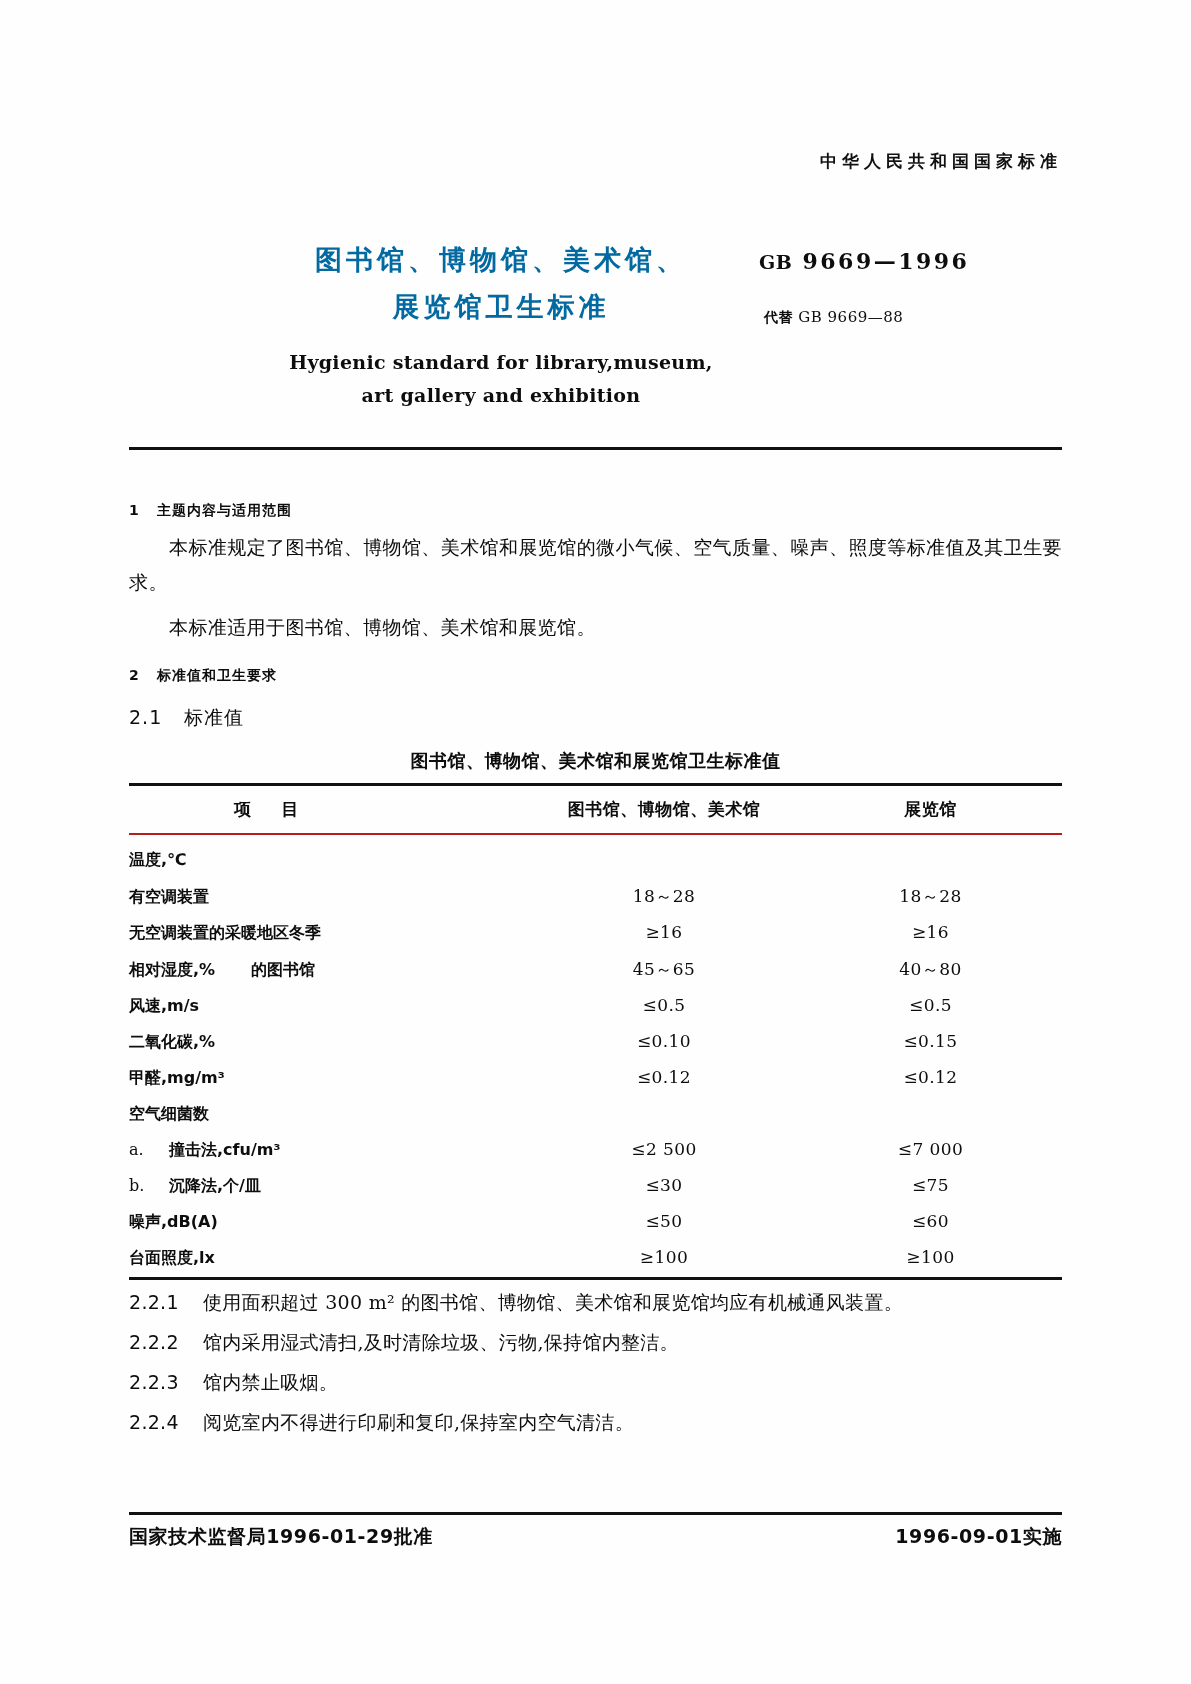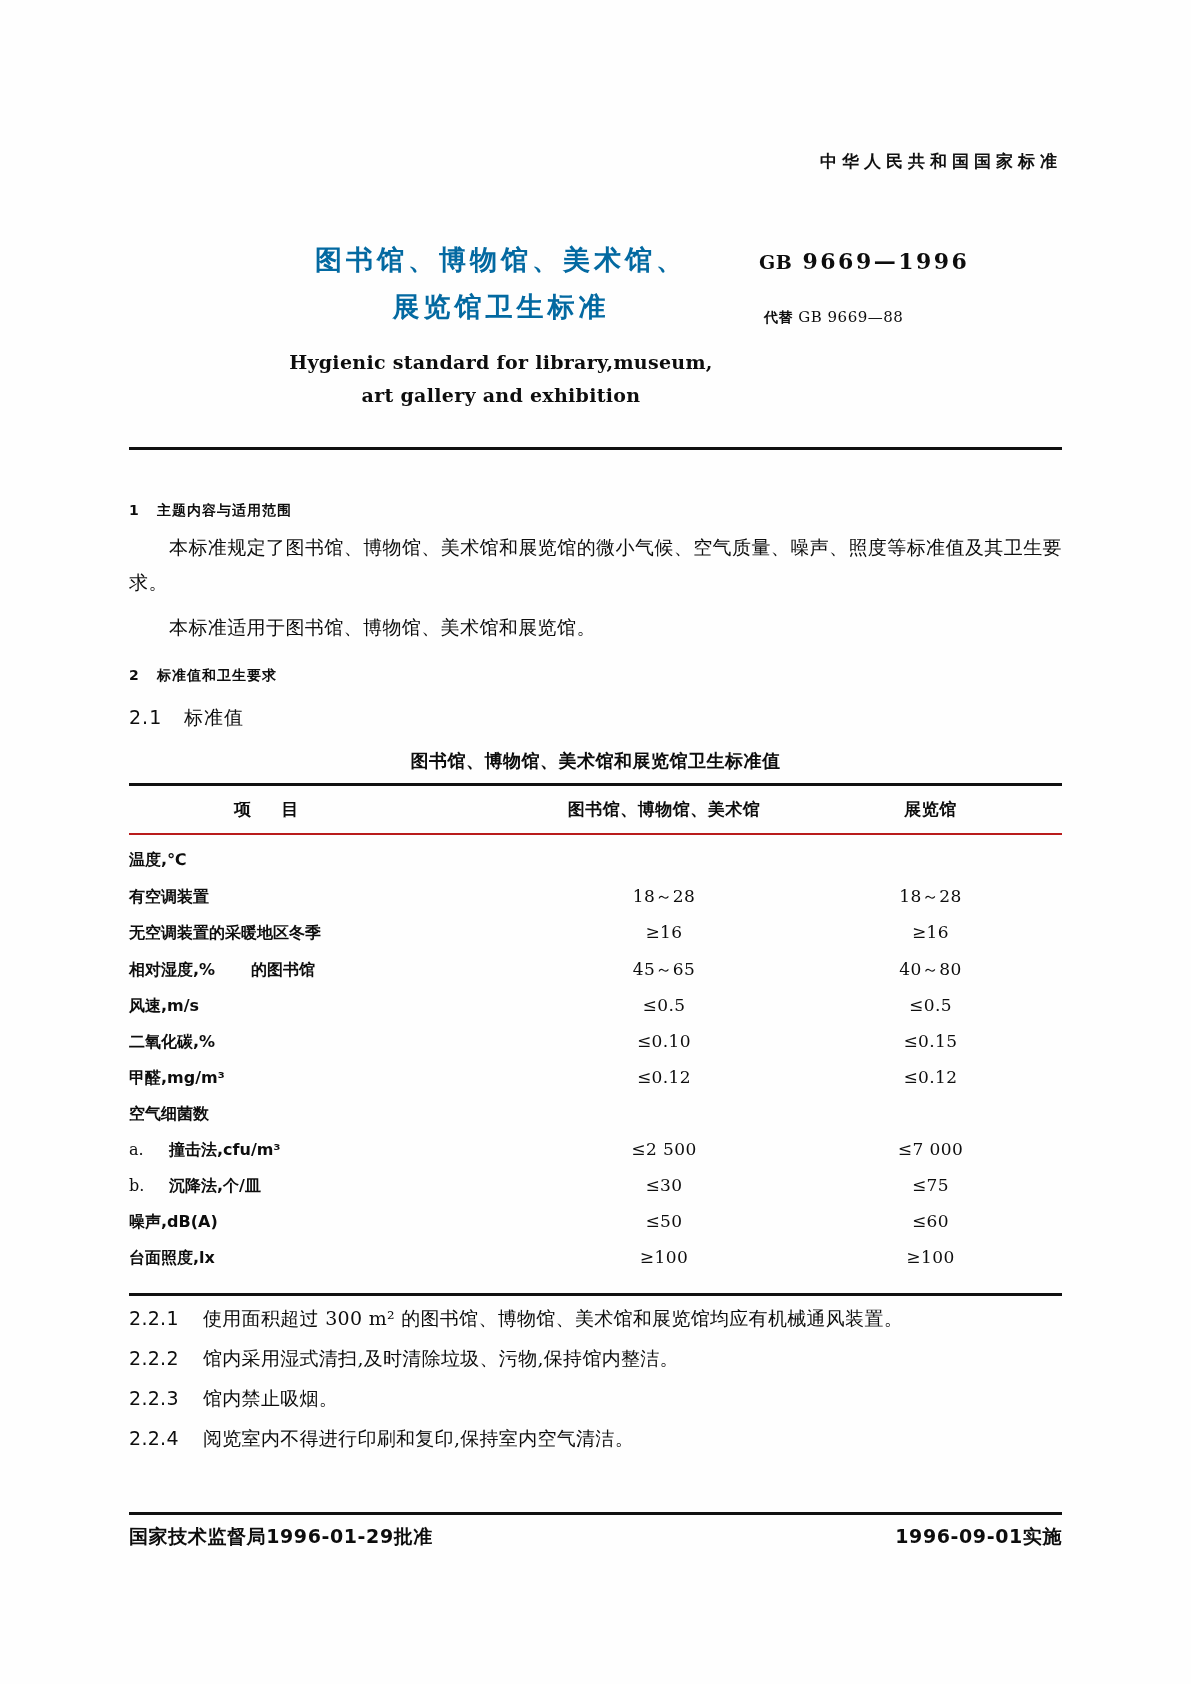--- a/index.html
+++ b/index.html
@@ -177,21 +177,21 @@
   table.std thead th.c1 { text-align: left; padding-left: 105px; }
   table.std thead th.c1 span.sp { display:inline-block; width: 30px; }
   table.std thead th.c2 { text-align: center; }
   table.std thead th.c3 { text-align: center; }
 
   table.std td {
     padding: 7px 0 7px 0;
     vertical-align: baseline;
   }
   table.std tbody tr:first-child td { padding-top: 14px; }
-  table.std tbody tr:last-child td { padding-bottom: 24px; }
+  table.std tbody tr:last-child td { padding-bottom: 8px; }
 
   td.item { text-align: left; width: 400px; }
   td.val  { text-align: center; width: 270px; letter-spacing: 0.4px; }
   td.val2 { text-align: center; width: 263px; letter-spacing: 0.4px; }
 
   .ind0 { padding-left: 4px; }
   .ind1 { padding-left: 52px; }
   .ind2 { padding-left: 36px; }
   .ind3 { padding-left: 62px; }
   .lbl-cn {

